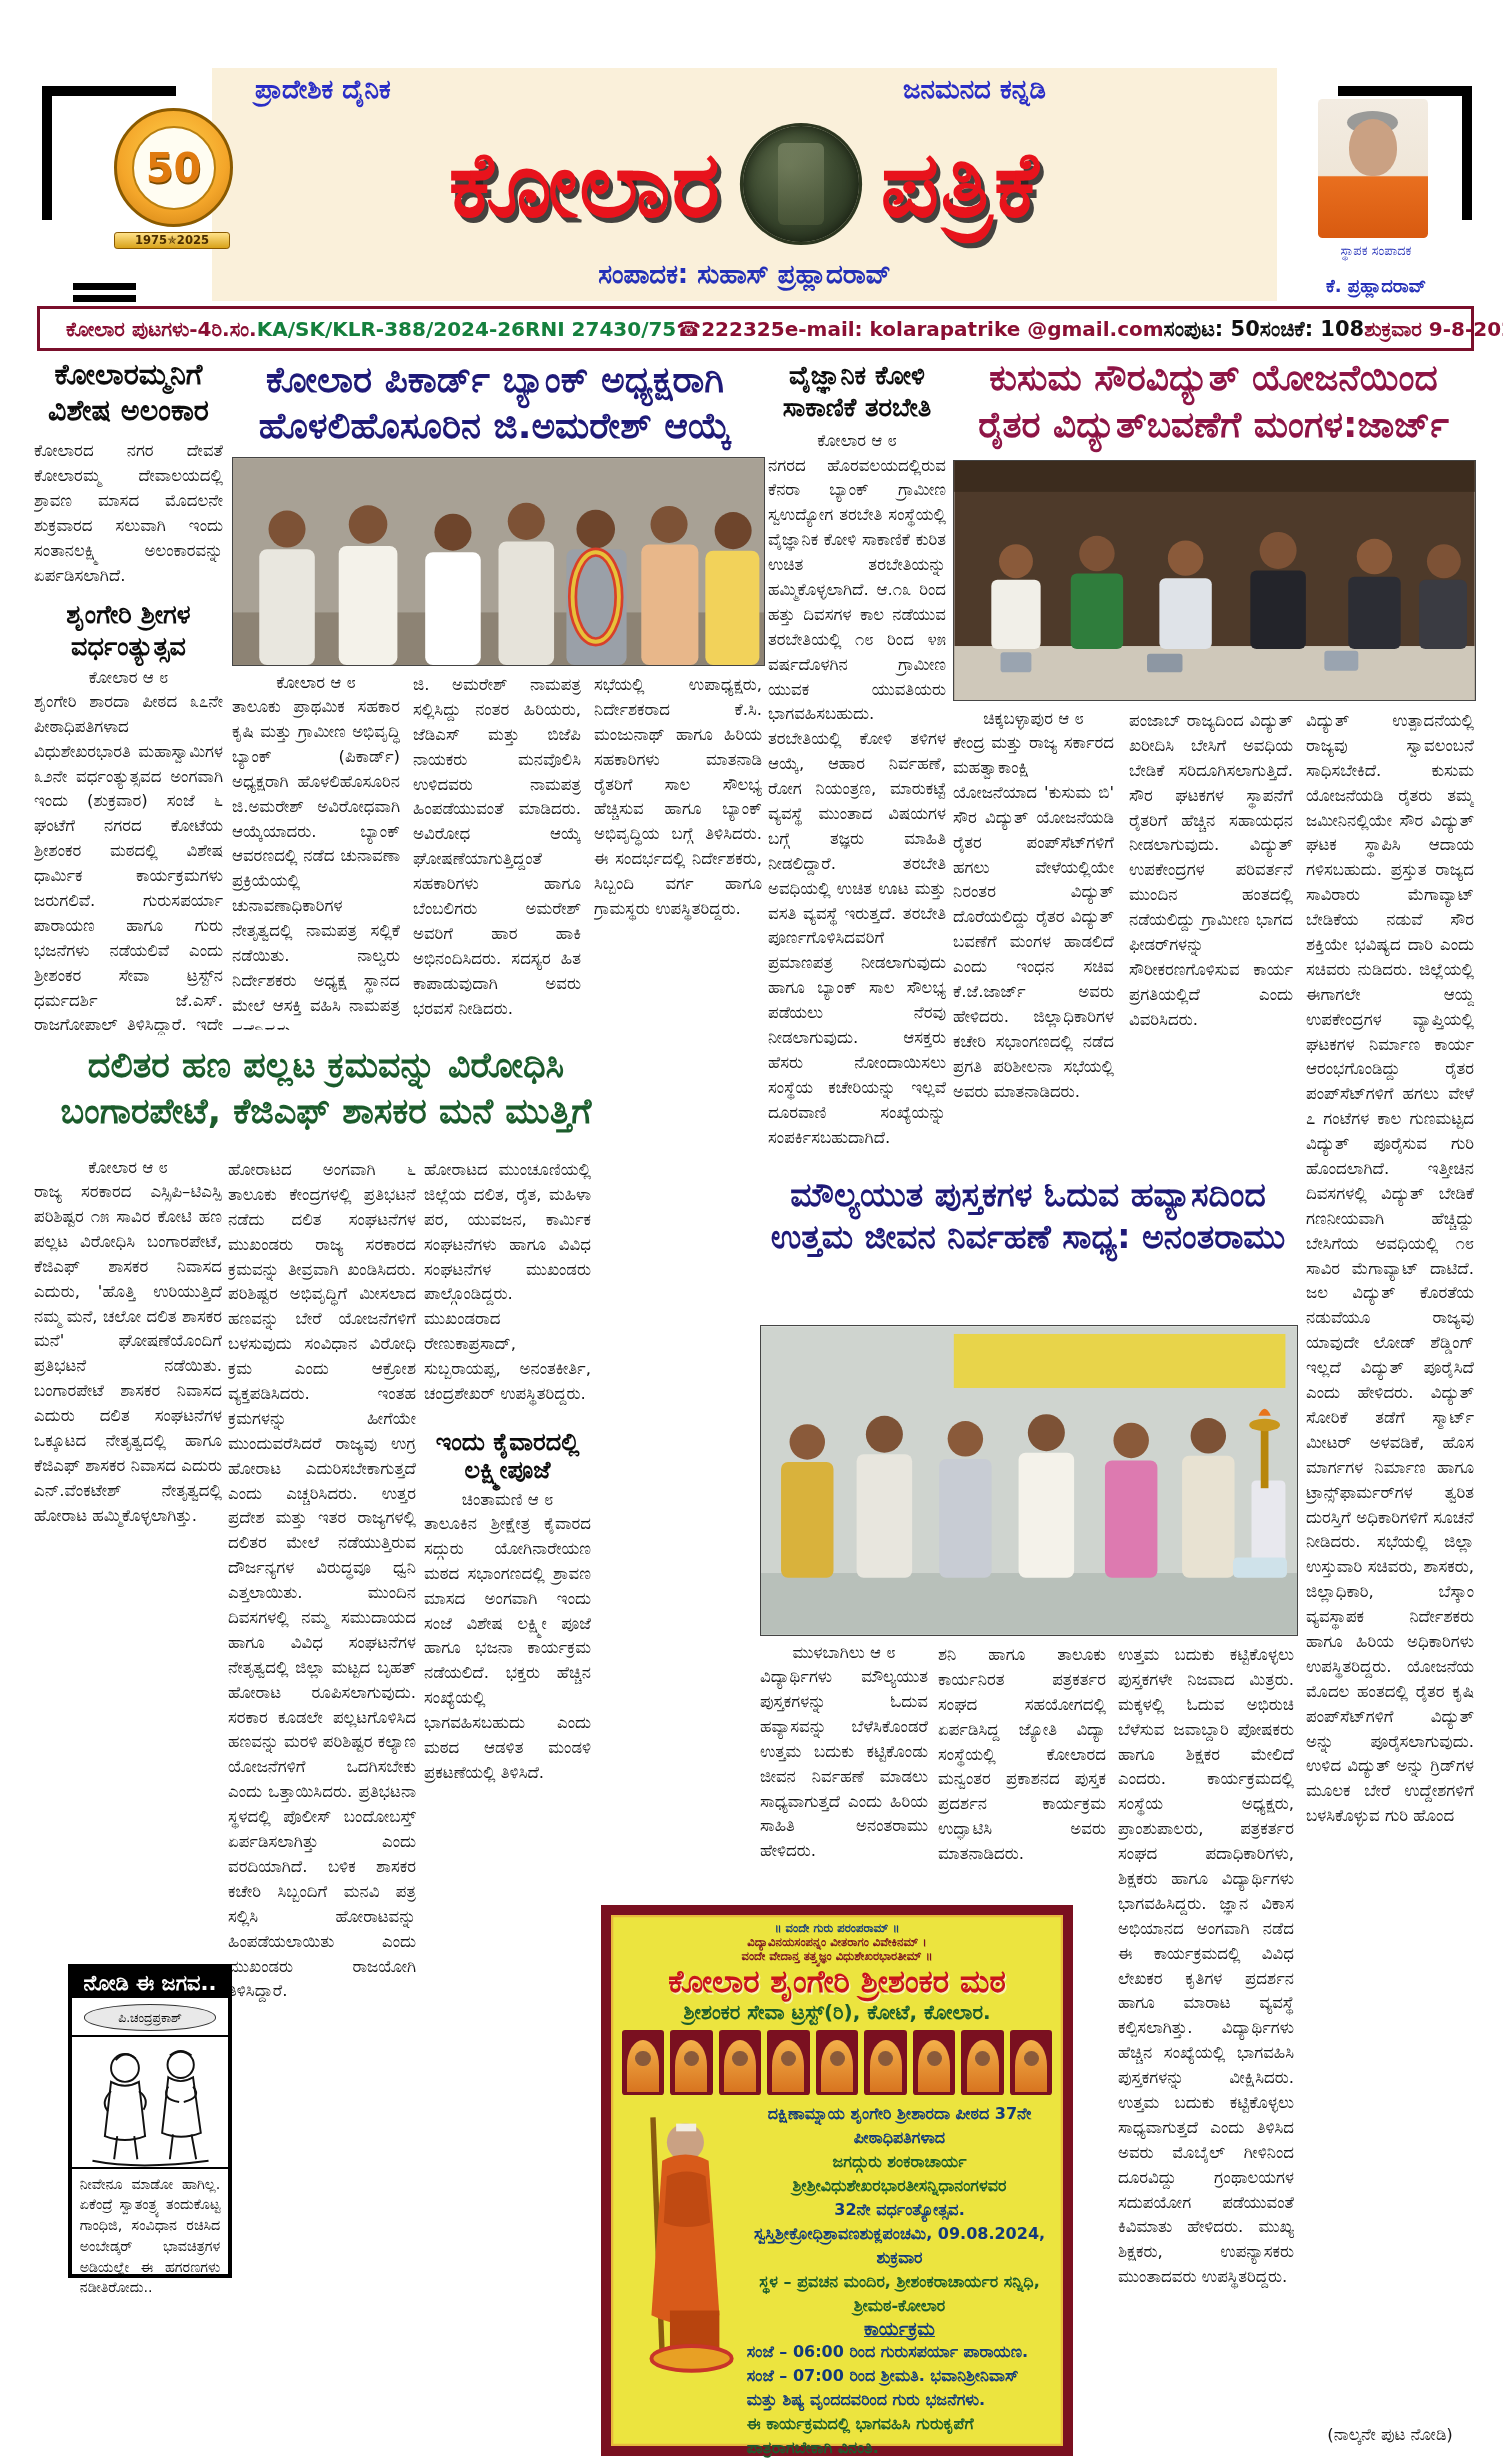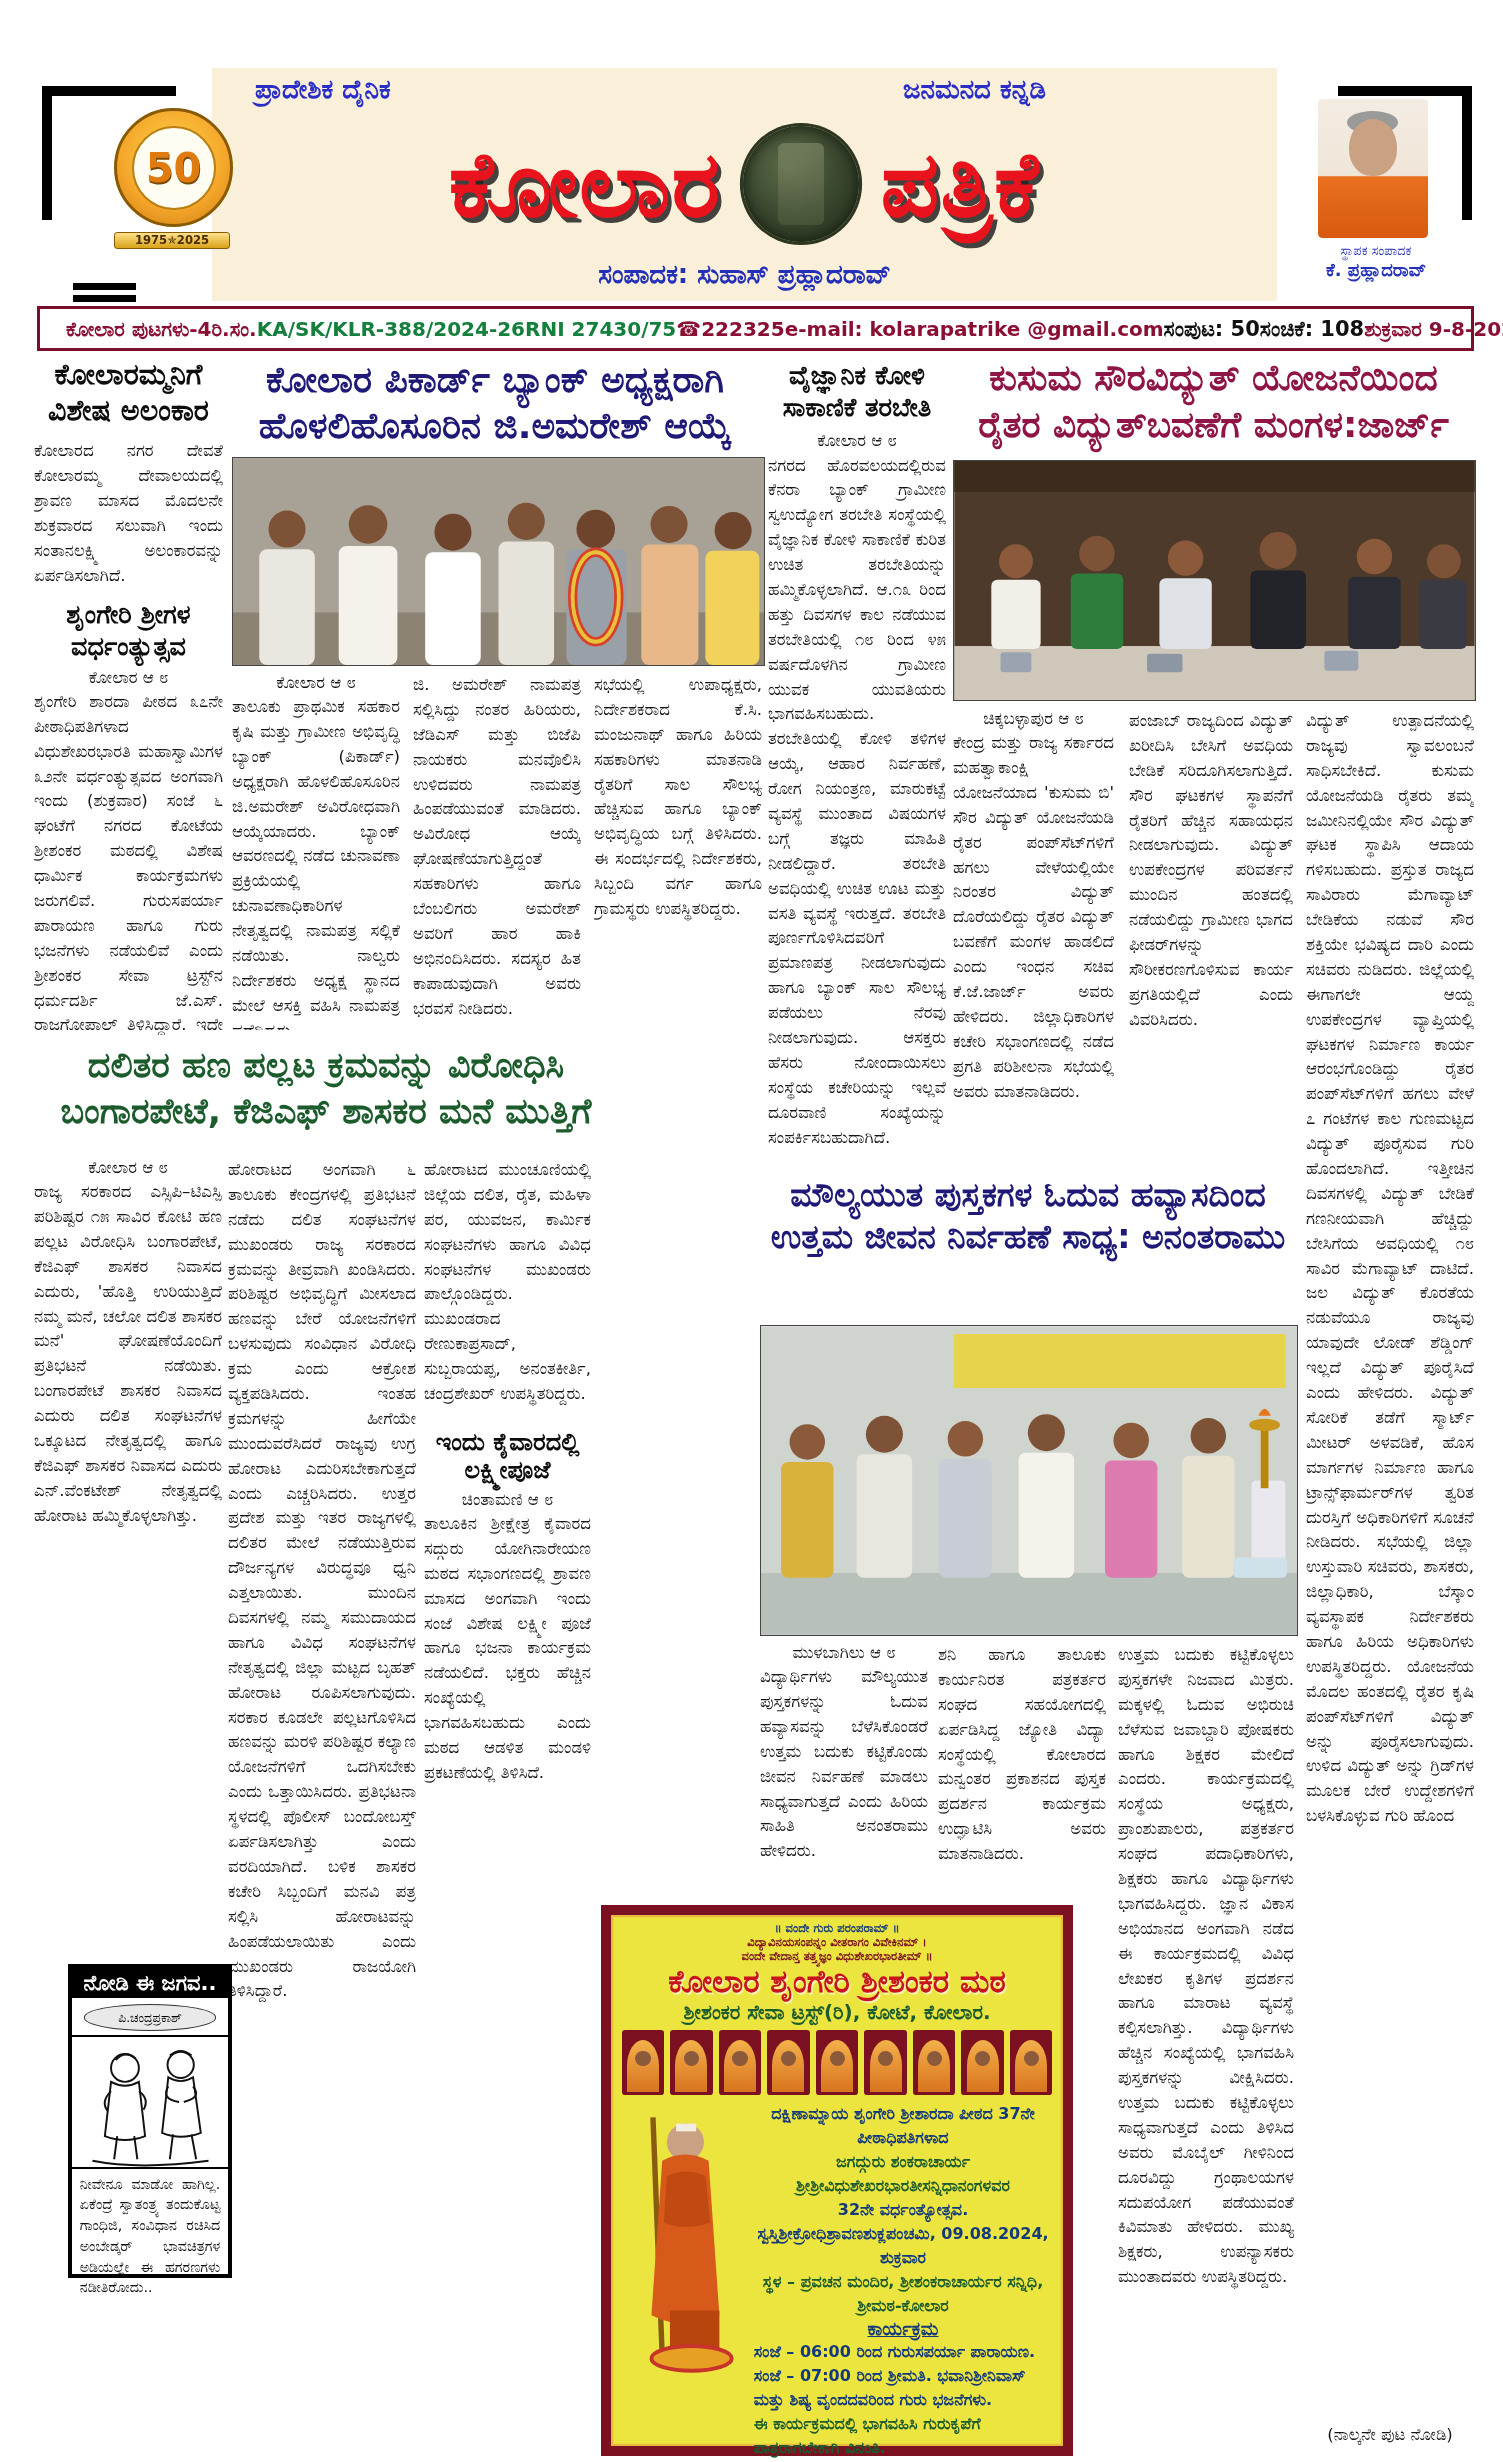--- a/index.html
+++ b/index.html
@@ -114,21 +114,21 @@
     </div>
     <div class="logo-ribbon" style="margin-top:4.6px;">1975✯2025</div>
   </div>
 
   <div class="abs" style="left:1318px;top:99px;width:116px;">
     <div class="founder-photo">
       <div class="hair"></div>
         <div class="head"></div>
     </div>
     <div class="founder-cap" style="font-size:13px;margin-top:4.6px;">ಸ್ಥಾಪಕ ಸಂಪಾದಕ</div>
-    <div class="founder-cap" style="font-size:18px;font-weight:bold;">ಕೆ. ಪ್ರಹ್ಲಾದರಾವ್</div>
+    <div class="founder-cap" style="font-size:18px;font-weight:bold;margin-top:16px;">ಕೆ. ಪ್ರಹ್ಲಾದರಾವ್</div>
   </div>
 
   <div class="abs infobar" style="left:37px;top:306px;width:1437px;height:45px;">
     <span class="ib-maroon">ಕೋಲಾರ ಪುಟಗಳು-4</span>
     <span><span class="ib-maroon">ರಿ.ಸಂ.</span><span class="ib-blue">KA/SK/KLR-388/2024-26</span></span>
     <span class="ib-blue">RNI 27430/75</span>
     <span class="ib-maroon">☎222325</span>
     <span class="ib-maroon">e-mail: kolarapatrike @gmail.com</span>
     <span class="ib-black">ಸಂಪುಟ: 50</span>
     <span class="ib-black">ಸಂಚಿಕೆ: 108</span>
@@ -332,21 +332,21 @@
         <span class="deity">
             <i></i>
           </span>
           <span class="deity">
             <i></i>
           </span>
           <span class="deity">
             <i></i>
           </span>
       </div>
-      <div style="display:flex;gap:16px;">
+      <div style="display:flex;gap:9px;">
         <div style="width:116px;flex:none;">
           <svg width="116" height="278" xmlns="http://www.w3.org/2000/svg" viewBox="0 0 150 360">
             <rect width="150" height="360" fill="#ece43f"></rect>
             <line x1="40" y1="20" x2="52" y2="330" stroke="#8a5a10" stroke-width="7"></line>
             <circle cx="82" cy="52" r="24" fill="#caa183"></circle>
             <rect x="70" y="28" width="26" height="10" fill="#f2ede2"></rect>
             <path d="M52 76 q30 -16 60 0 l14 200 q-44 22 -88 0 z" fill="#d85a1a"></path>
             <path d="M58 96 q26 -12 50 0 l6 60 q-30 12 -60 0 z" fill="#c04a12"></path>
             <rect x="62" y="270" width="64" height="50" fill="#b8440e"></rect>
             <ellipse cx="90" cy="332" rx="52" ry="16" fill="#e8a024"></ellipse>

